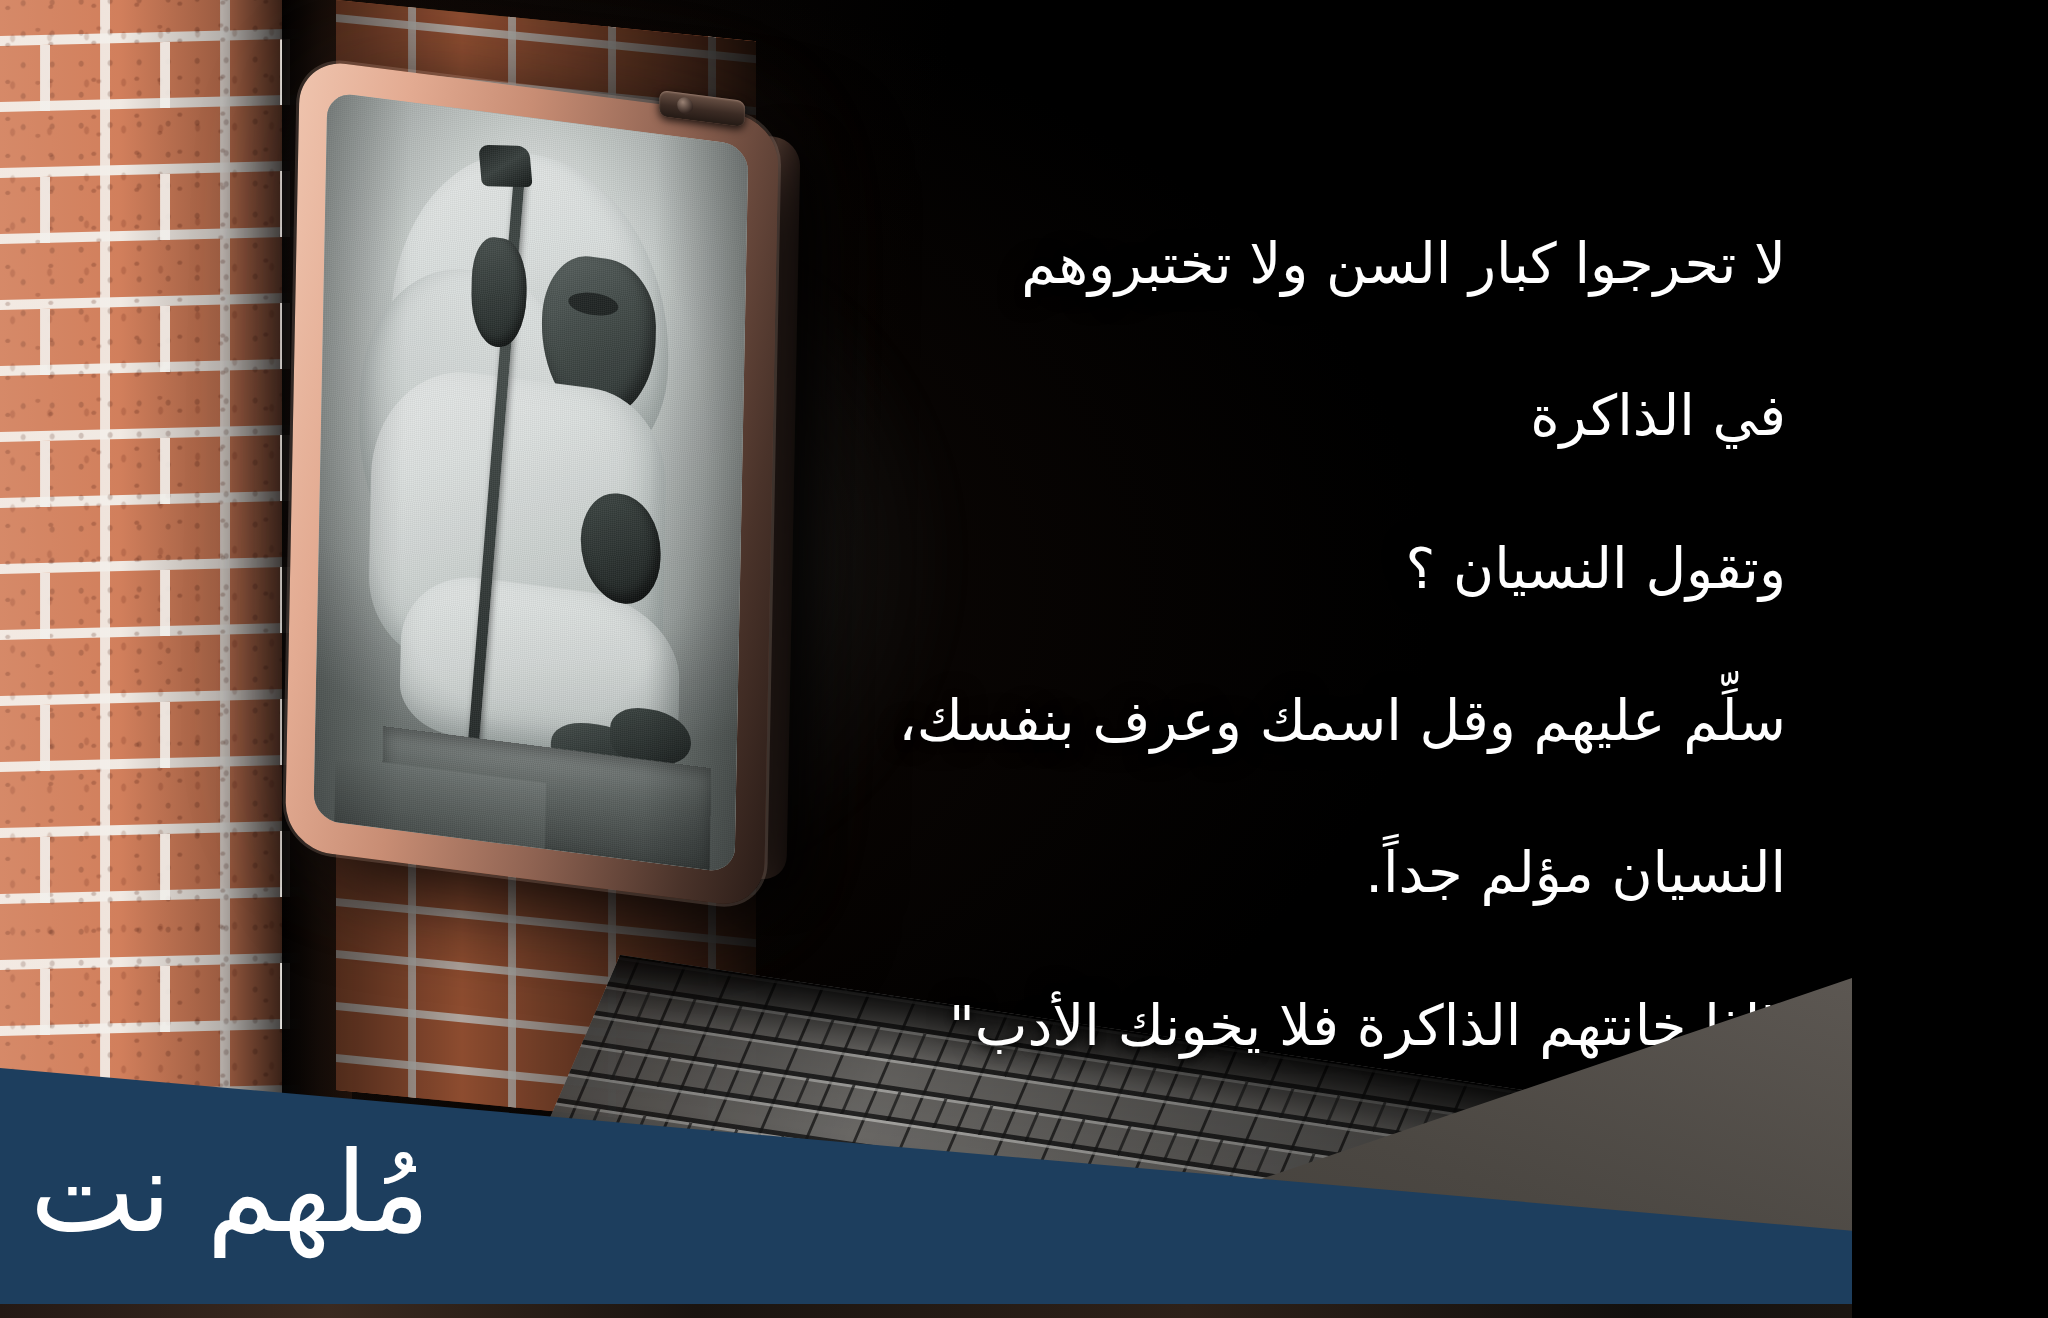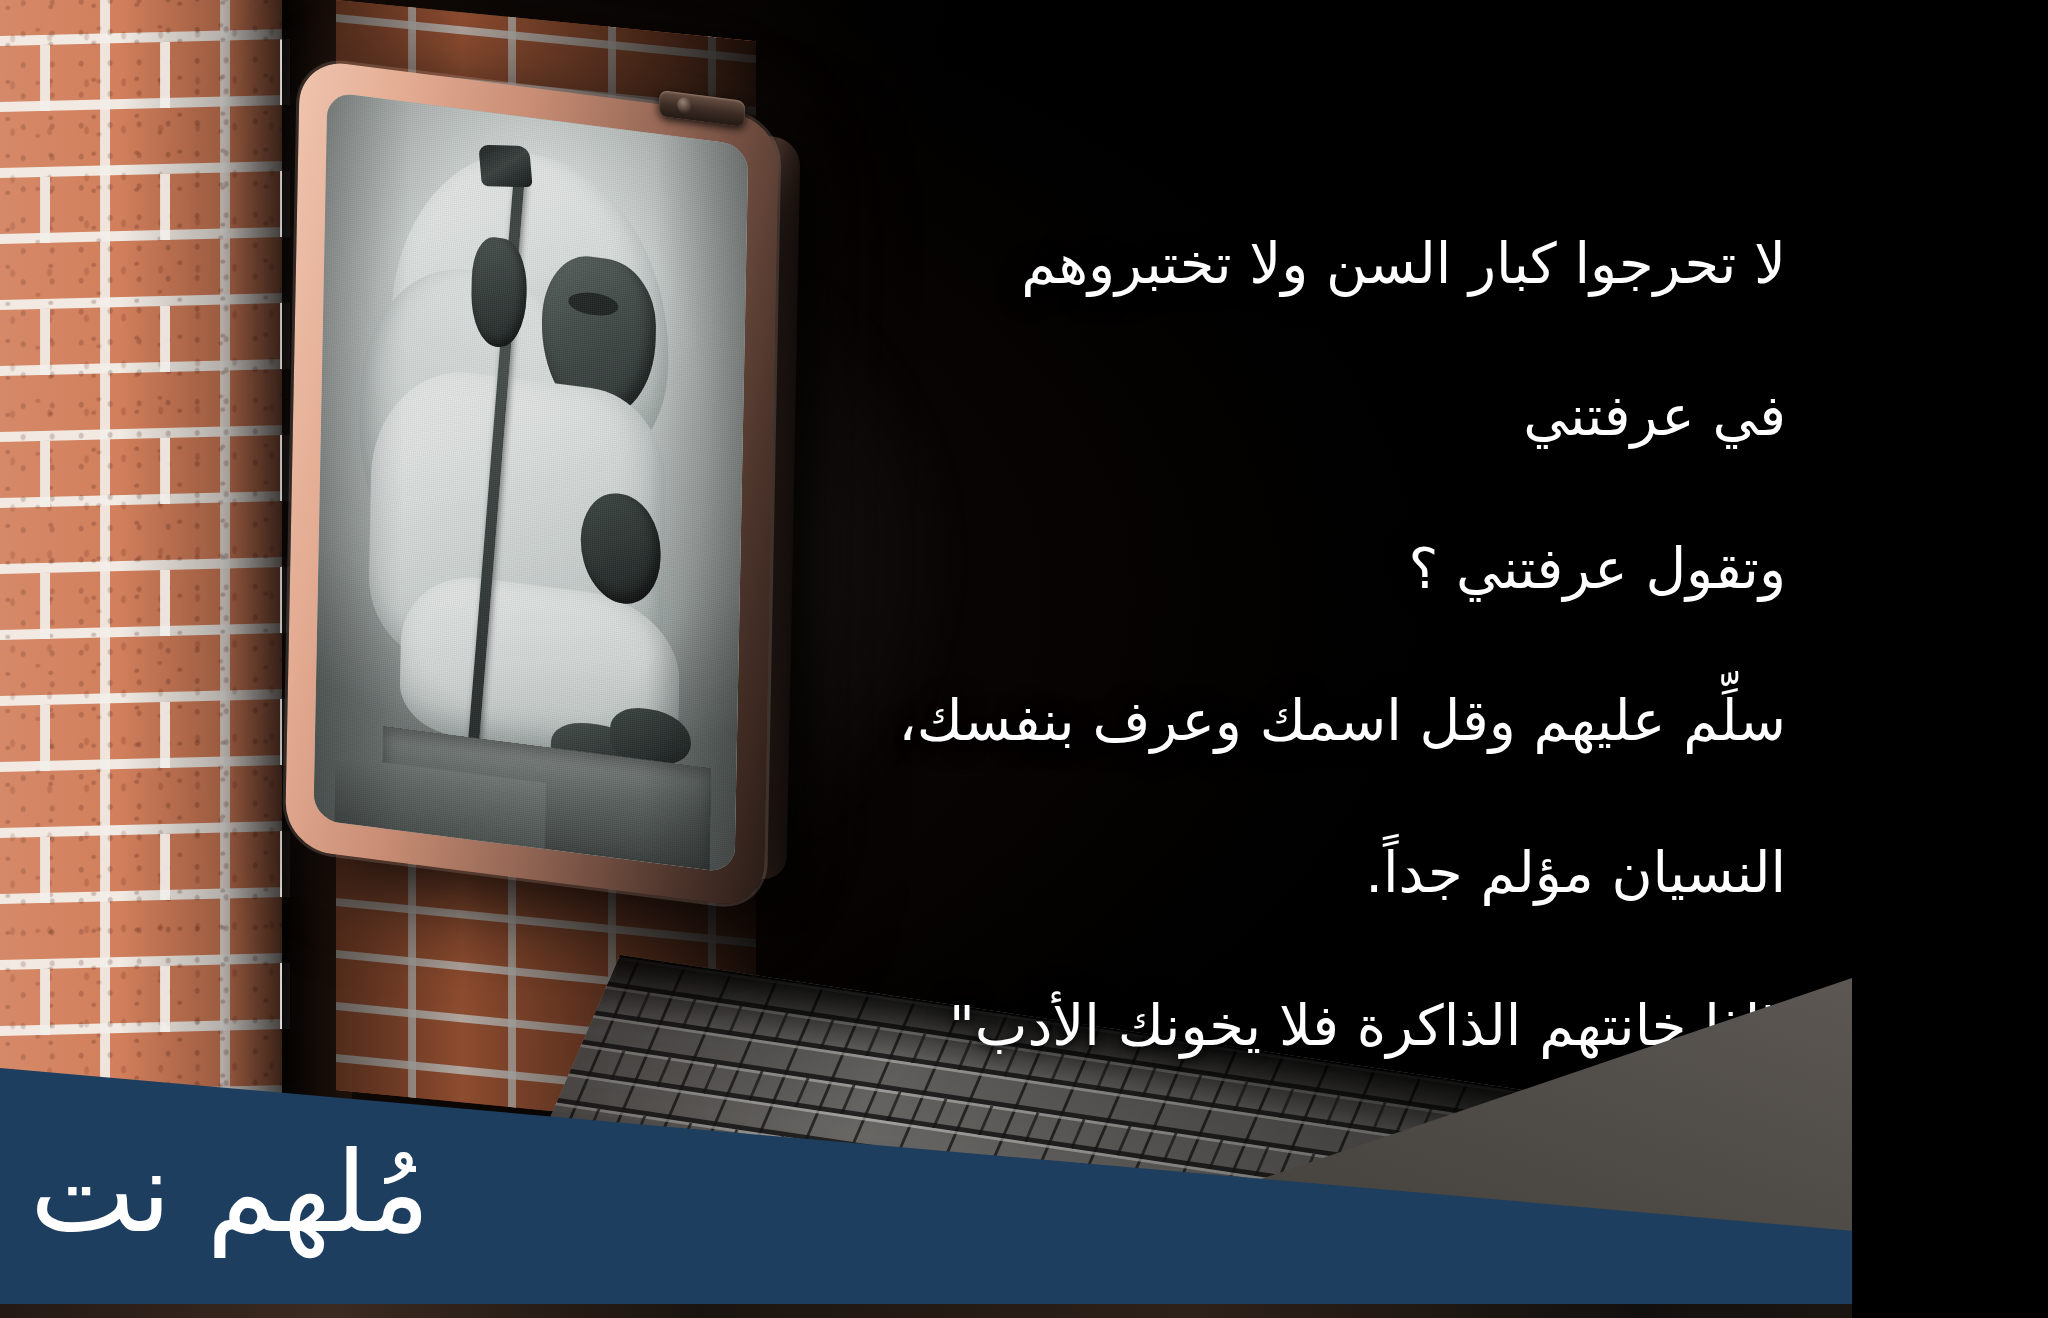--- a/index.html
+++ b/index.html
@@ -458,22 +458,22 @@
         <div class="ph ph-step2"></div>
         <div class="photo-tint"></div>
         <div class="photo-grain"></div>
         <div class="photo-vignette"></div>
       </div>
     </div>
   </div>
 
   <div class="quote">
     <span class="qline">لا تحرجوا كبار السن ولا تختبروهم</span>
-    <span class="qline">في عرفتني</span>
-    <span class="qline">وتقول  عرفتني ؟</span>
+    <span class="qline">في الذاكرة</span>
+    <span class="qline">وتقول  النسيان ؟</span>
     <span class="qline">سلِّم عليهم وقل اسمك وعرف بنفسك،</span>
     <span class="qline">النسيان مؤلم جداً.</span>
     <span class="qline">"إذا خانتهم الذاكرة فلا يخونك الأدب"</span>
   </div>
 
   <div class="wedge"></div>
   <div class="brandbar"></div>
   <div class="brand-text">مُلهم نت</div>
   <div class="footer-strip"></div>
 

